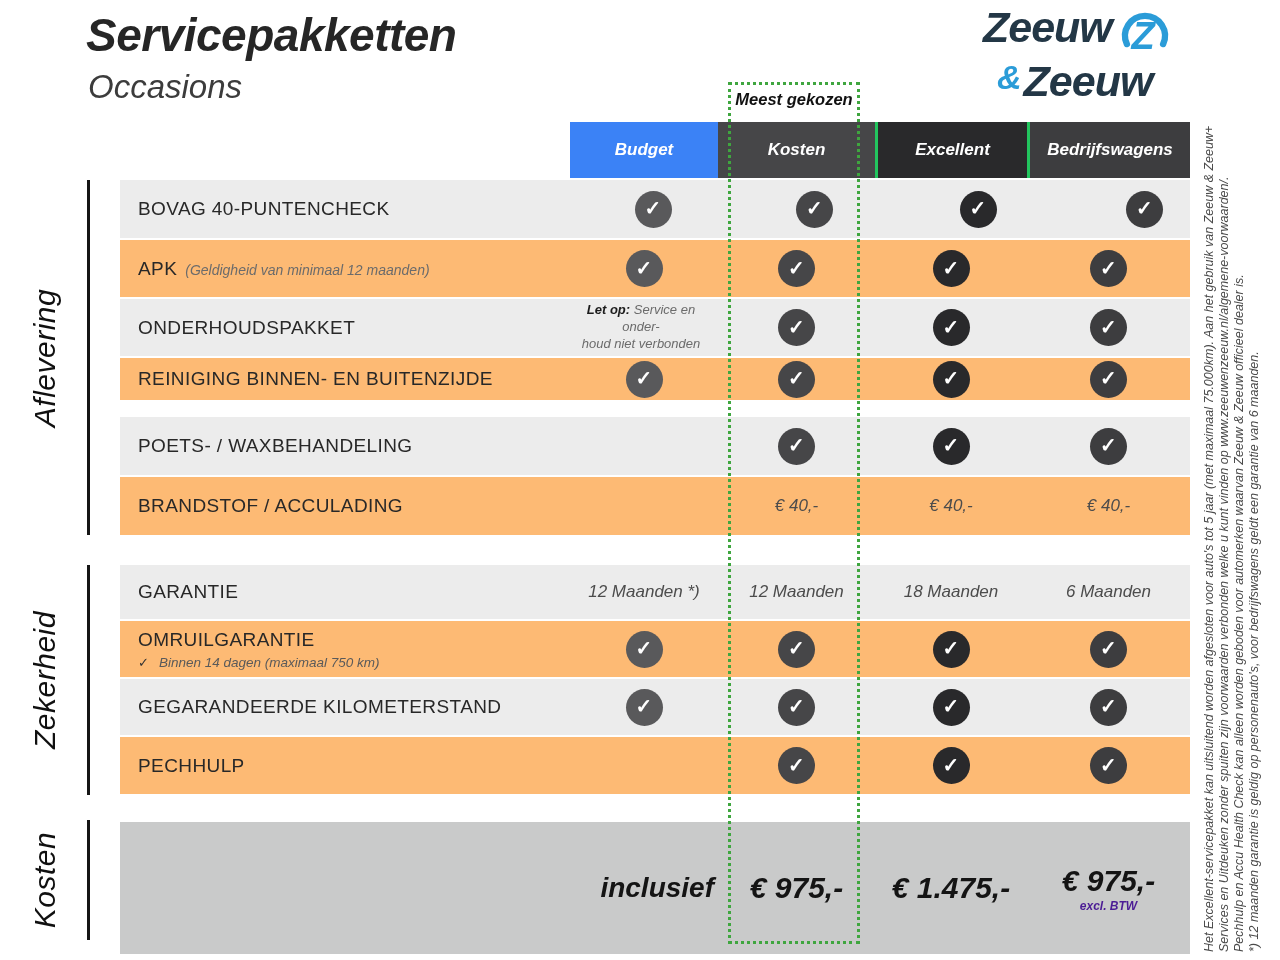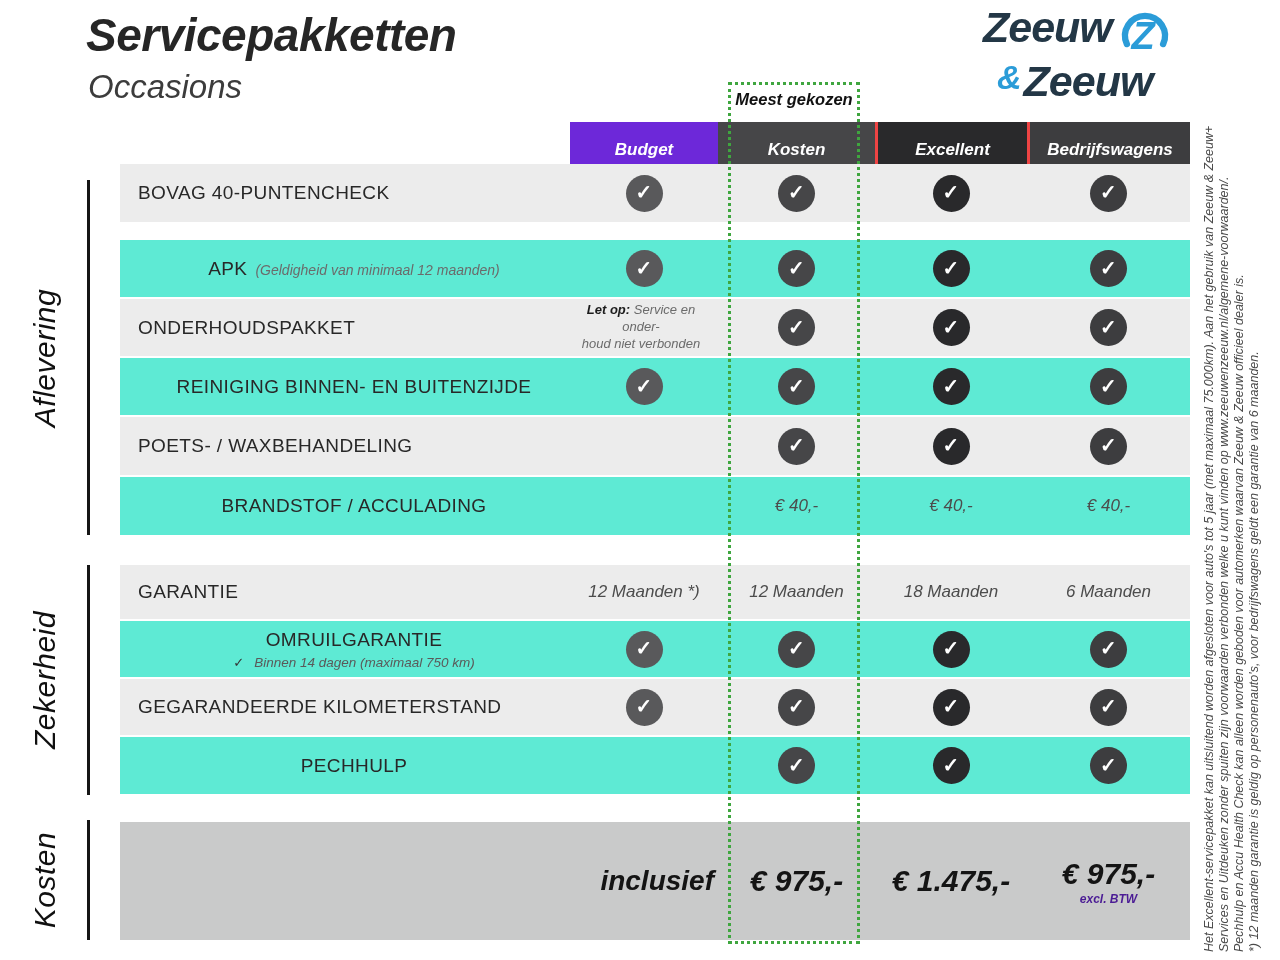--- a/index.html
+++ b/index.html
@@ -14,44 +14,44 @@
   
   .logo { position:absolute; left:983px; top:6px; width:200px; }
   .logo-line { display:flex; align-items:flex-start; }
   .logo-word { font-size:43px; font-weight:bold; font-style:italic; color:#233746; letter-spacing:-1px; line-height:1.0; }
   .logo-amp { font-size:34px; font-weight:bold; font-style:italic; color:#2b9cd8; margin-right:2px; line-height:1.0; }
   .logo-line2 { margin-top:-4px; padding-left:14px; }
 
   
   .colheads { position:absolute; left:570px; top:122px; width:620px; height:56px; display:grid; grid-template-columns:148px 157px 152px 163px; }
   .colhead { display:flex; align-items:center; justify-content:center; color:#fff; font-size:17px; font-weight:bold; font-style:italic; }
-  .colhead.gapped { border-left:3px solid #ef4444; }
+  .colhead.gapped { border-left:3px solid #22c55e; }
 
   
   .row { position:absolute; left:120px; width:1070px; display:grid; grid-template-columns:450px 148px 157px 152px 163px; align-items:center; }
   .row-light { background:#ececec; }
-  .row-dark { background:#5eead4;text-align:center; }
+  .row-dark { background:#fdba74; }
   .rowlabel { padding-left:18px; font-size:19px; color:#282828; letter-spacing:0.4px; }
   .rowlabel .inline-note { font-size:14px; font-style:italic; color:#6b6b6b; letter-spacing:0; margin-left:8px; font-weight:normal; }
   .sub-note { font-size:13.5px; font-style:italic; color:#5a5a5a; letter-spacing:0; margin-top:4px; }
   .sub-note .tick { font-style:normal; color:#333; margin-right:10px; font-size:13px; }
   .cell { display:flex; align-items:center; justify-content:center; }
   .check { width:37px; height:37px; border-radius:50%; display:flex; align-items:center; justify-content:center; }
   .check span { color:#fff; font-size:20px; font-weight:bold; transform:translateY(-1px); }
   .val { font-size:17px; font-style:italic; color:#4c4c4c; }
   .letop { text-align:center; font-size:13px; font-style:italic; color:#6b6b6b; line-height:1.3; width:100%; padding-right:6px; }
   .letop b { color:#1c1c1c; }
 
   
   .vline { position:absolute; width:3px; background:#161616; left:87px; }
   .vwrap { position:absolute; left:0; width:90px; display:flex; align-items:center; justify-content:center; }
   .vlabel { transform:rotate(-90deg); white-space:nowrap; font-size:30px; font-style:italic; color:#101010; letter-spacing:0.5px; }
 
   
-  .kosten-band { position:absolute; left:120px; top:822px; width:1070px; height:118px; background:#c9caca; display:grid; grid-template-columns:450px 148px 157px 152px 163px; align-items:center; }
+  .kosten-band { position:absolute; left:120px; top:822px; width:1070px; height:132px; background:#c9caca; display:grid; grid-template-columns:450px 148px 157px 152px 163px; align-items:center; }
   .kosten-val { font-size:30px; font-weight:bold; font-style:italic; color:#141414; text-align:center; }
   .kosten-incl { font-size:28px; justify-self:end; padding-right:4px; }
   .kosten-note { font-size:12px; font-weight:bold; font-style:italic; color:#4c1d95; margin-top:1px; text-align:center; }
 
   
   .dotted-box { position:absolute; left:728px; top:82px; width:132px; height:862px; border:3px dotted #3fa63f; pointer-events:none; z-index:5; }
   .most-chosen { position:absolute; left:728px; top:90px; width:132px; text-align:center; font-size:16.5px; font-weight:bold; font-style:italic; color:#111; z-index:6; }
 
   
   .footnotes { position:absolute; left:1202px; top:952px; width:855px; height:60px; transform:rotate(-90deg); transform-origin:top left; }
@@ -76,32 +76,32 @@
     <div class="logo-line logo-line2">
       <span class="logo-amp">&amp;</span>
       <span class="logo-word">Zeeuw</span>
     </div>
   </div>
 
   <div class="most-chosen">Meest gekozen</div>
   <div class="dotted-box"></div>
 
   <div class="colheads">
-    <div class="colhead" style="background-color: #6d28d9;">Budget</div>
+    <div class="colhead" style="background-color: #3b82f6;">Budget</div>
     <div class="colhead" style="background-color: rgb(70, 70, 72);">Kosten</div>
     <div class="colhead gapped" style="background-color: rgb(41, 41, 43);">Excellent</div>
     <div class="colhead gapped" style="background-color: rgb(61, 61, 63);">Bedrijfswagens</div>
   </div>
 
   <div class="vline" style="top:180px; height:355px;"></div>
   <div class="vwrap" style="top:180px; height:355px;">
     <span class="vlabel">Aflevering</span>
   </div>
 
-  <div class="row row-light" style="top:164px; height:58px;">
+  <div class="row row-light" style="top:180px; height:58px;gap:9px;">
     <div class="rowlabel">BOVAG 40-PUNTENCHECK</div>
     <div class="cell">
         <div class="check" style="background-color: rgb(89, 89, 91);">
           <span>✓</span>
         </div>
       </div>
     <div class="cell">
         <div class="check" style="background-color: rgb(70, 70, 72);">
           <span>✓</span>
         </div>
@@ -157,21 +157,21 @@
           <span>✓</span>
         </div>
       </div>
     <div class="cell">
         <div class="check" style="background-color: rgb(61, 61, 63);">
           <span>✓</span>
         </div>
       </div>
   </div>
 
-  <div class="row row-dark" style="top:358px; height:57px;">
+  <div class="row row-dark" style="top:358px; height:42px;">
     <div class="rowlabel">REINIGING BINNEN- EN BUITENZIJDE</div>
     <div class="cell">
         <div class="check" style="background-color: rgb(89, 89, 91);">
           <span>✓</span>
         </div>
       </div>
     <div class="cell">
         <div class="check" style="background-color: rgb(70, 70, 72);">
           <span>✓</span>
         </div>

